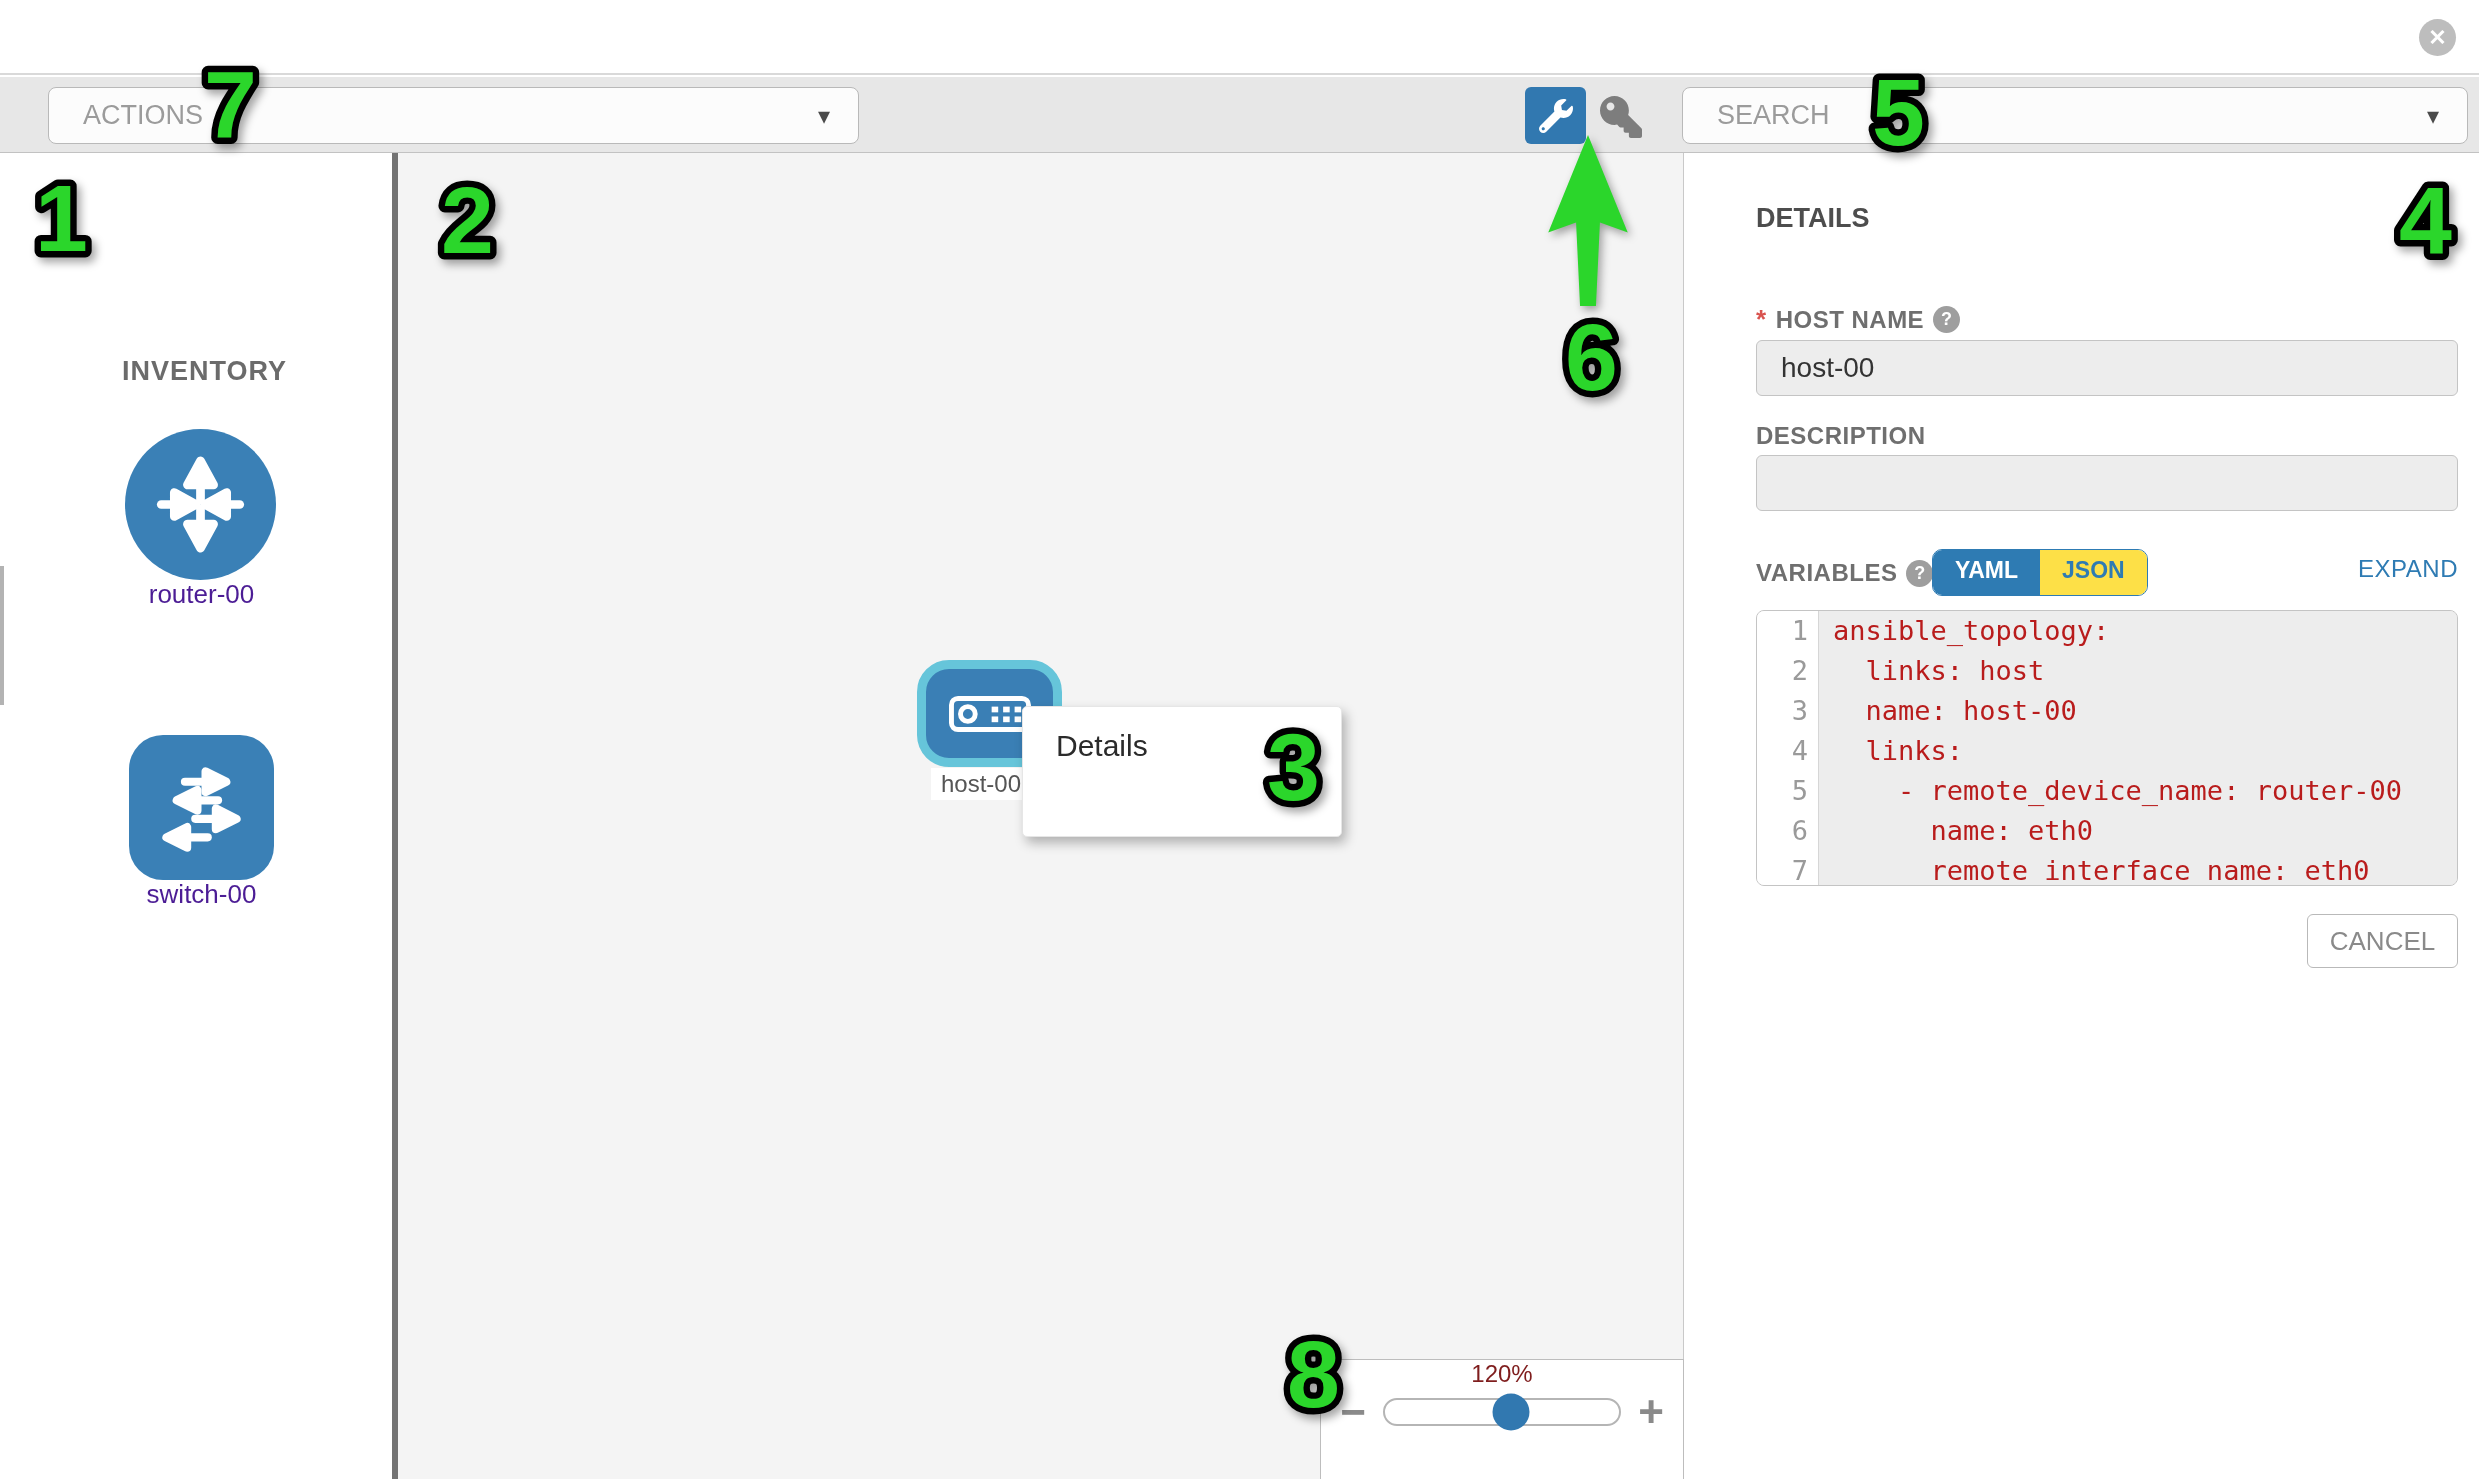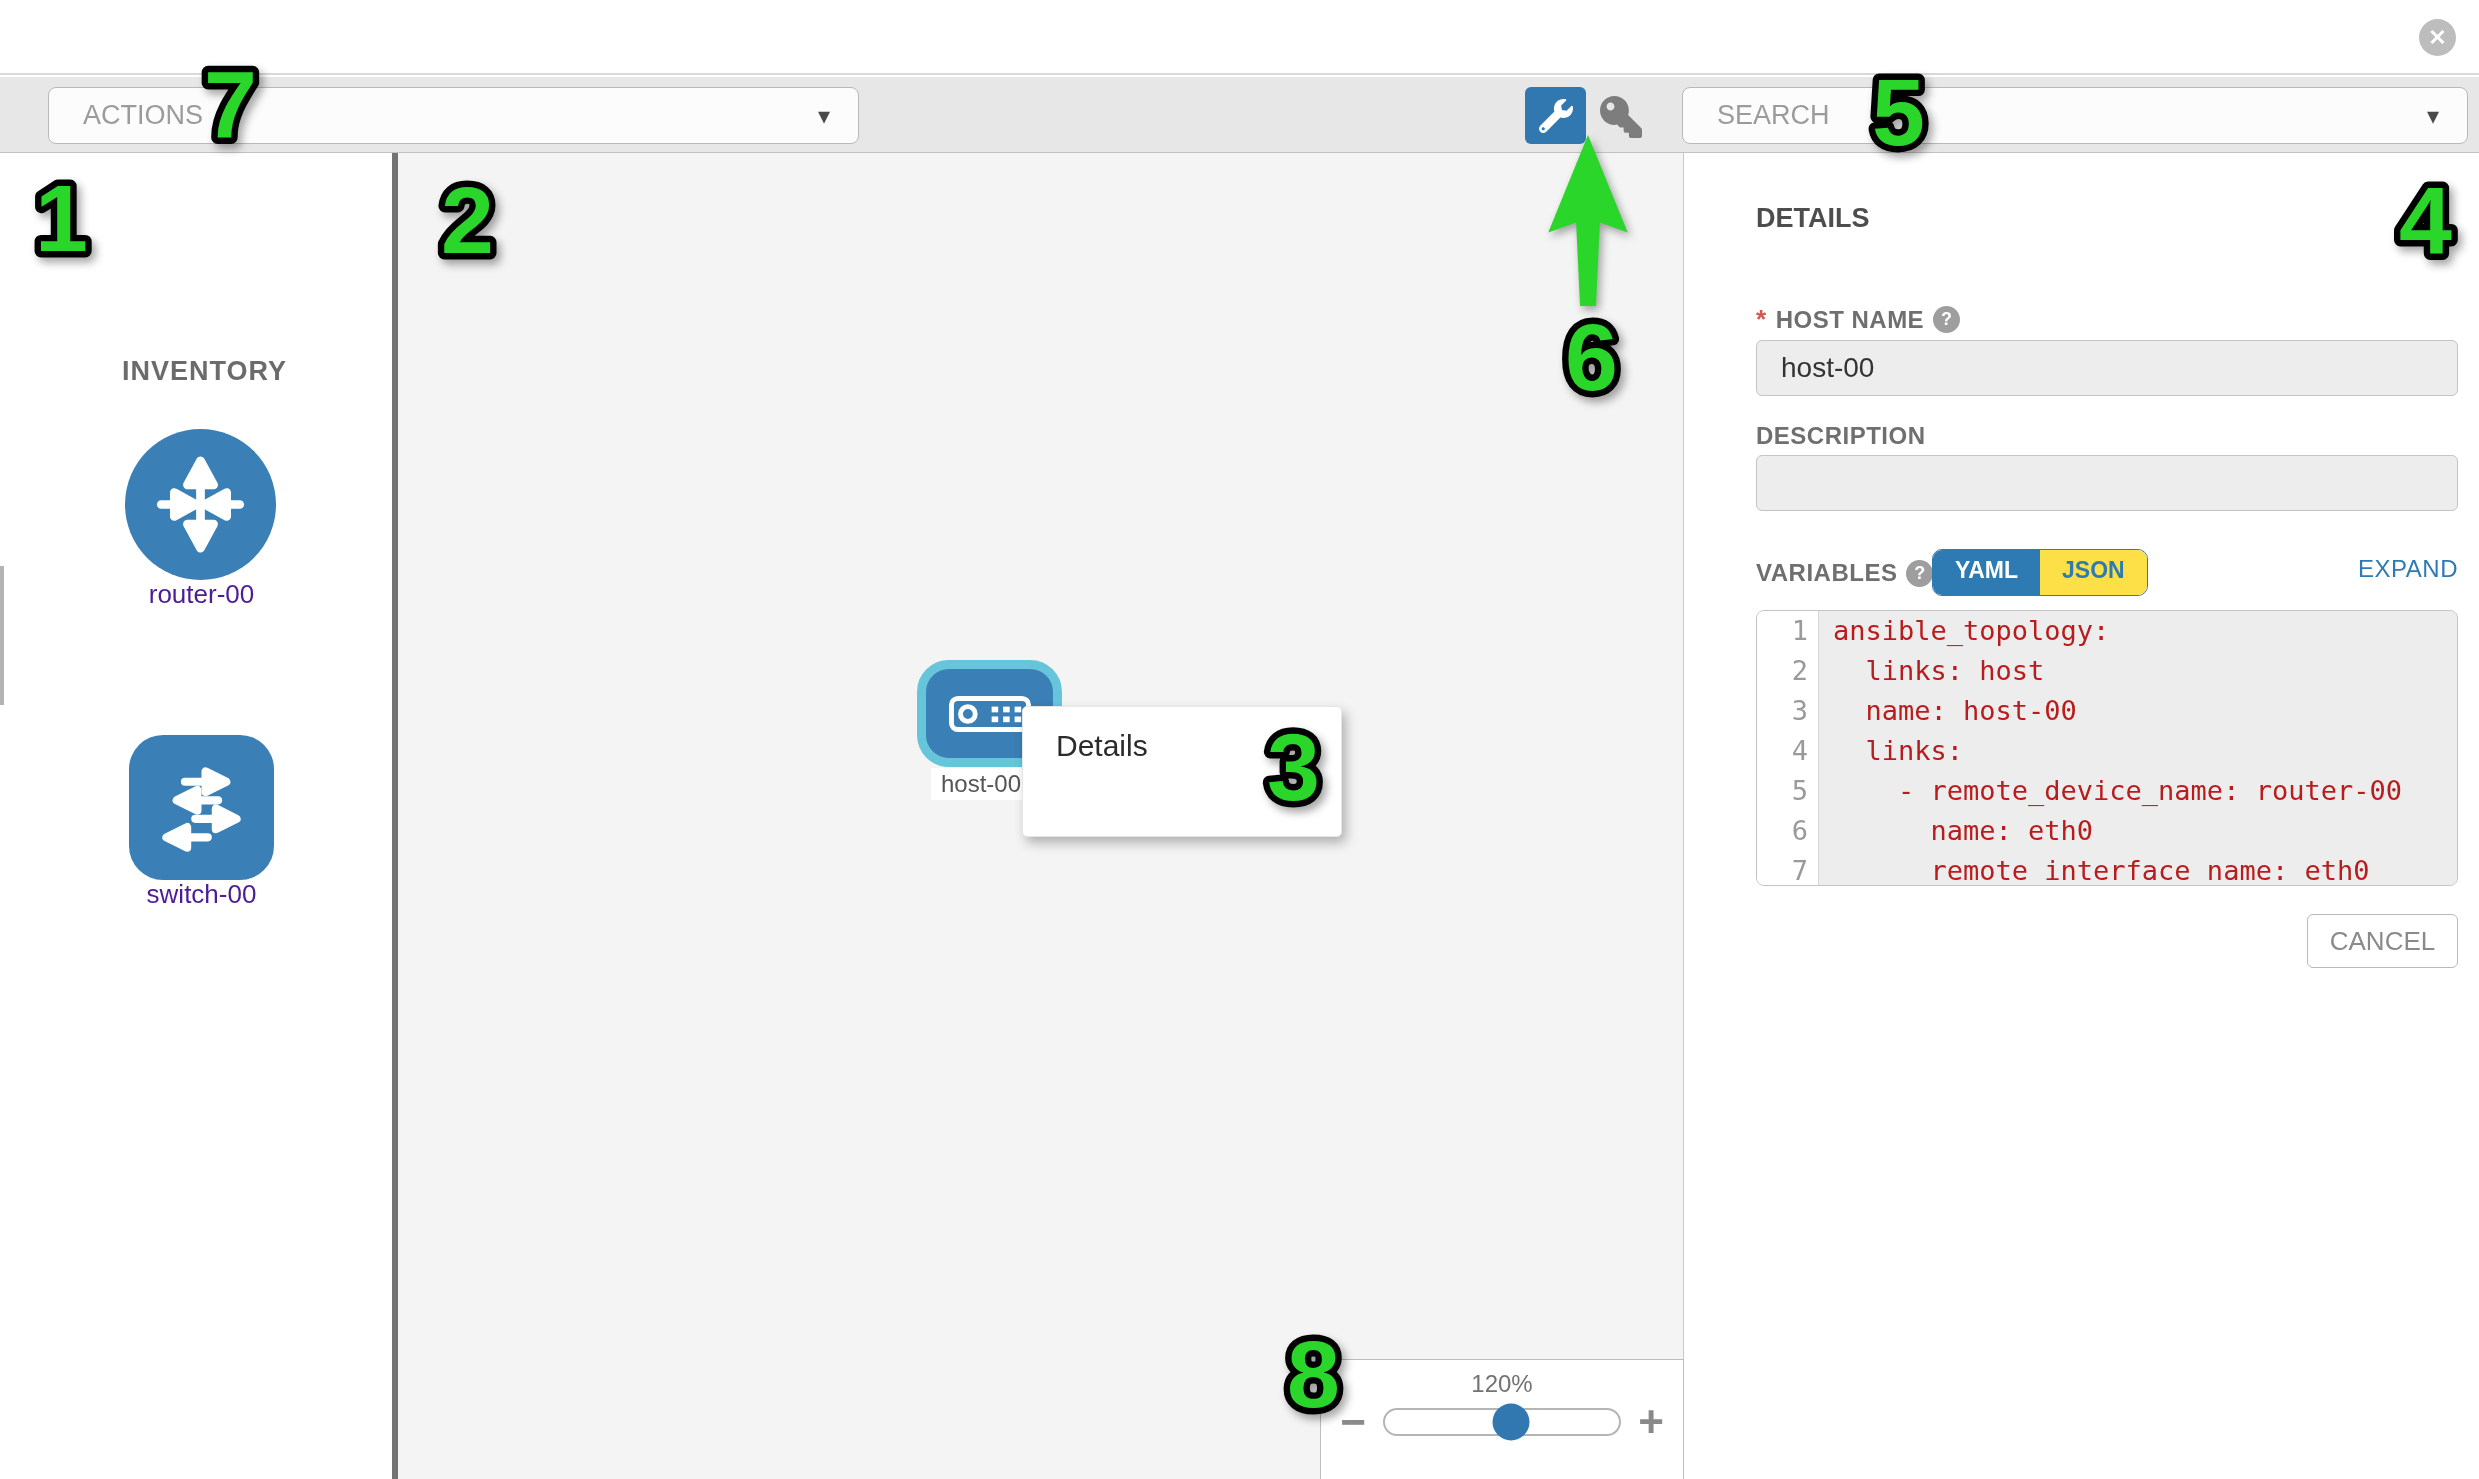--- a/index.html
+++ b/index.html
@@ -62,21 +62,21 @@
 
   .context-menu { position:absolute; left:1022px; top:706px; width:320px; height:131px;
                   background:#fff; border:1px solid #e6e6e6; border-radius:5px;
                   box-shadow:4px 6px 12px rgba(0,0,0,0.28); padding-top:13px; }
   .menu-item { height:52px; padding-left:33px; font-size:30px; display:flex;
                align-items:center; color:#2b2b2b; cursor:pointer; }
   .menu-item.danger { color:#d9534f; }
 
   .zoom-box { position:absolute; left:1320px; top:1359px; width:364px; height:134px;
               background:#fff; border:1px solid #bdbdbd; }
-  .zoom-label { text-align:center; margin-top:10px; font-size:24px; color:#737373; }
+  .zoom-label { text-align:center; font-size:24px; color:#7f1d1d; }
   .zoom-row { display:flex; align-items:center; padding:0 14px; margin-top:4px; }
   .zoom-minus, .zoom-plus { font-size:44px; color:#8a8a8a; width:38px; text-align:center;
                             font-weight:bold; line-height:40px; cursor:pointer; }
   .zoom-track { position:relative; width:251px; height:28px; border:2px solid #b5b5b5;
                 border-radius:15px; background:#fff; margin:0 12px; cursor:pointer; }
   .zoom-thumb { position:absolute; left:54%; top:50%; transform:translate(-50%,-50%);
                 width:37px; height:37px; border-radius:50%; background:#3178b0;
                 cursor:grab; }
 
   

